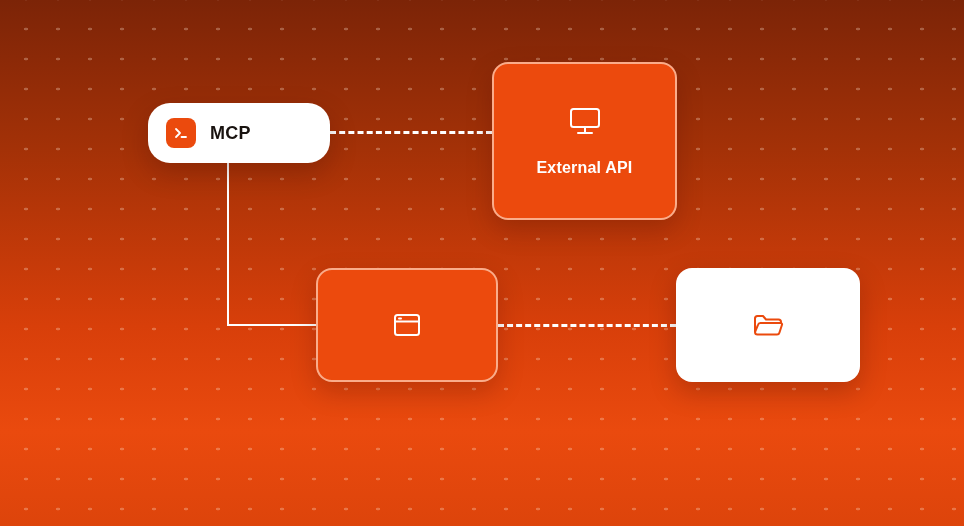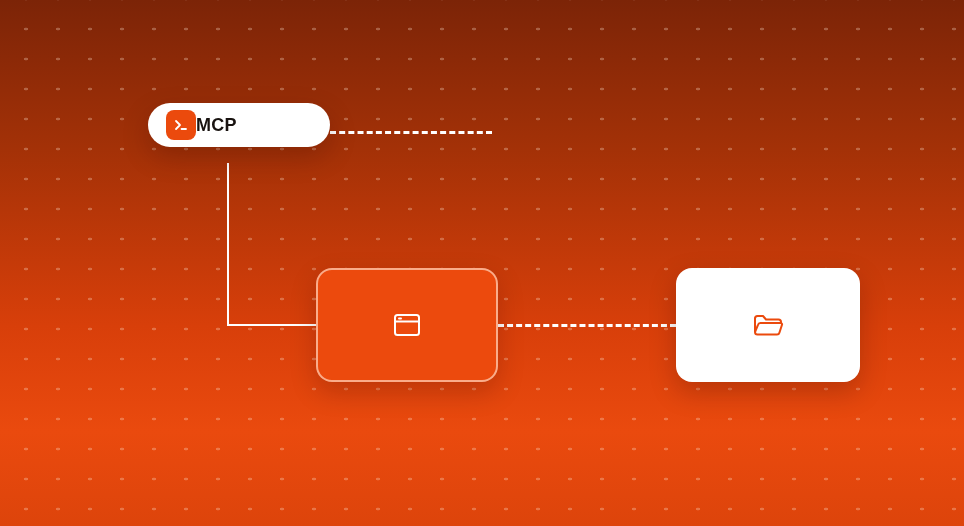--- a/index.html
+++ b/index.html
@@ -47,23 +47,24 @@
     background: #ec4a0d;
     border: 2px solid rgba(255, 205, 180, 0.75);
     box-shadow: 0 10px 26px rgba(60, 10, 0, 0.22);
   }
 
   
   .mcp-card {
     left: 148px;
     top: 103px;
     width: 182px;
-    height: 44px;
+    height: 60px;
     border-radius: 22px;
     justify-content: flex-start;
+    gap: 14px;
     padding: 0 18px;
   }
 
   .mcp-icon-chip {
     width: 30px;
     height: 30px;
     border-radius: 8px;
     background: #eb4a0d;
     display: flex;
     align-items: center;
@@ -169,20 +170,30 @@
       <span class="icon">
         <svg width="18" height="18" viewBox="0 0 18 18" fill="none">
           <polyline points="4,5 8,9 4,13" stroke="#ffffff" stroke-width="1.8" stroke-linecap="round" stroke-linejoin="round"></polyline>
           <line x1="9.5" y1="13" x2="14" y2="13" stroke="#ffffff" stroke-width="1.8" stroke-linecap="round"></line>
         </svg>
       </span>
     </span>
     <span class="mcp-label">MCP</span>
   </div>
 
+  <div class="card card-orange api-card">
+    <span class="icon">
+      <svg width="36" height="32" viewBox="0 0 36 32" fill="none">
+        <rect x="4" y="4" width="28" height="18" rx="2.5" stroke="#ffffff" stroke-width="2"></rect>
+        <line x1="18" y1="22" x2="18" y2="27" stroke="#ffffff" stroke-width="2"></line>
+        <line x1="11" y1="28" x2="25" y2="28" stroke="#ffffff" stroke-width="2" stroke-linecap="round"></line>
+      </svg>
+    </span>
+    <span class="api-label">External API</span>
+  </div>
 
   <div class="card card-orange browser-card">
     <span class="icon">
       <svg width="30" height="28" viewBox="0 0 30 28" fill="none">
         <rect x="3" y="4" width="24" height="20" rx="2.5" stroke="#ffffff" stroke-width="2"></rect>
         <line x1="3" y1="10.5" x2="27" y2="10.5" stroke="#ffffff" stroke-width="2"></line>
         <line x1="7" y1="7.4" x2="9" y2="7.4" stroke="#ffffff" stroke-width="2" stroke-linecap="round"></line>
       </svg>
     </span>
   </div>

